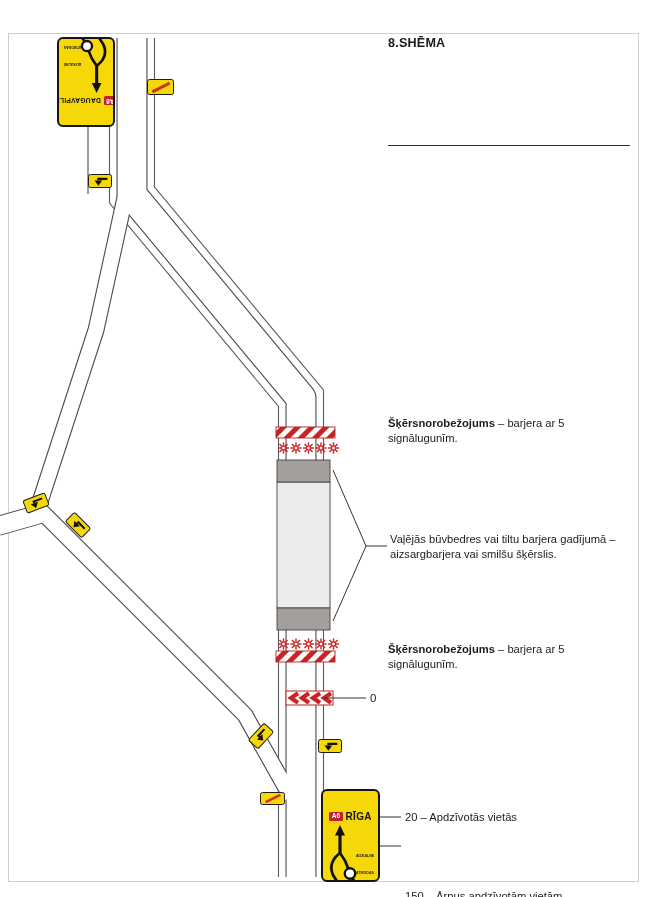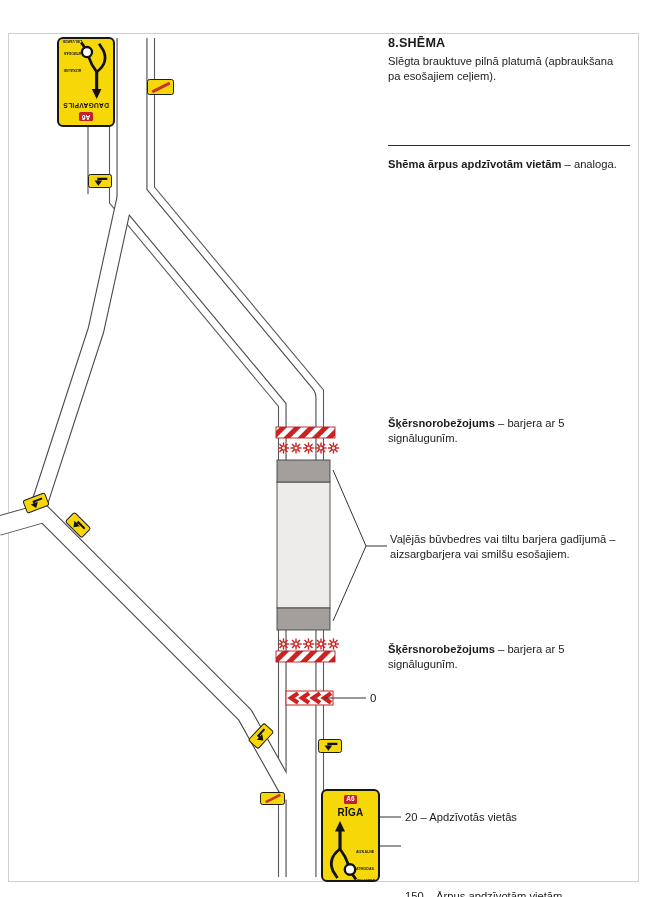--- a/index.html
+++ b/index.html
@@ -9,21 +9,21 @@
          border:1px solid #cfcfcf;pointer-events:none;}
   .scene{position:absolute;left:0;top:0;}
   
   .anno{position:absolute;font-size:11.2px;line-height:14.5px;color:#1c1c1c;white-space:nowrap;}
   .anno .b{font-weight:bold;}
   .title{position:absolute;font-size:12.6px;font-weight:bold;letter-spacing:.2px;}
   .divider{position:absolute;border-top:1.3px solid #2b2b2b;}
   
   .bigsign{position:absolute;background:#f6d808;border:2.6px solid #161616;border-radius:6px;
            box-sizing:border-box;overflow:hidden;}
-  .bigsign .hdr{display:flex;align-items:center;justify-content:center;gap:3px;margin-top:4px;flex-direction:column;}
+  .bigsign .hdr{display:flex;align-items:center;justify-content:center;gap:3px;margin-top:20px;}
   .badge{background:#c4202a;color:#fff;font-weight:bold;font-size:6.5px;line-height:8.5px;
          padding:0 2.5px;border-radius:1.5px;}
   .bigtitle{font-weight:bold;color:#111;letter-spacing:.3px;}
   .riga .bigtitle{font-size:10px;}
   .dgp .bigtitle{font-size:6.6px;}
   .rot180{transform:rotate(180deg);}
   
   .smsign{position:absolute;background:#f6d808;border:1.6px solid #1d1d1d;border-radius:2.5px;
           box-sizing:border-box;display:flex;align-items:center;justify-content:center;}
 </style>
@@ -187,39 +187,32 @@
       <line x1="3" y1="12.5" x2="23" y2="2.5" stroke="#cc3322" stroke-width="3.6"></line>
     </svg>
   </div>
   <div class="smsign" style="left:260px;top:792px;width:25px;height:13px;">
     <svg width="22" height="11" viewBox="0 0 26 15">
       <line x1="3" y1="12.5" x2="23" y2="2.5" stroke="#cc3322" stroke-width="3.6"></line>
     </svg>
   </div>
 
   <div class="title" style="left:388px;top:36px;text-align:center;">8.SHĒMA</div>
-  <div class="anno" style="left:388px;top:54px;">
-    <span style="display:block;">Slēgta brauktuve pilnā platumā (apbraukšana</span>
-    <span style="display:block;">pa esošajiem ceļiem).</span>
-  </div>
 
   <div class="divider" style="left:388px;top:145px;width:242px;"></div>
 
-  <div class="anno" style="left:388px;top:157px;">
-    <span class="b">Shēma ārpus apdzīvotām vietām</span><span> – analoga.</span>
-  </div>
 
   <div class="anno" style="left:388px;top:416px;">
     <span class="b">Šķērsnorobežojums</span><span> – barjera ar 5</span>
     <span style="display:block;">signālugunīm.</span>
   </div>
 
   <div class="anno" style="left:390px;top:532px;">
     <span style="display:block;">Vaļējās būvbedres vai tiltu barjera gadījumā –</span>
-    <span style="display:block;">aizsargbarjera vai smilšu esošajiem.</span>
+    <span style="display:block;">aizsargbarjera vai smilšu šķērslis.</span>
   </div>
 
   <div class="anno" style="left:388px;top:642px;">
     <span class="b">Šķērsnorobežojums</span><span> – barjera ar 5</span>
     <span style="display:block;">signālugunīm.</span>
   </div>
 
   <div class="anno" style="left:370px;top:691px;font-size:11.5px;">0</div>
 
   <div class="anno" style="left:405px;top:810px;">20 – Apdzīvotās vietās</div>

